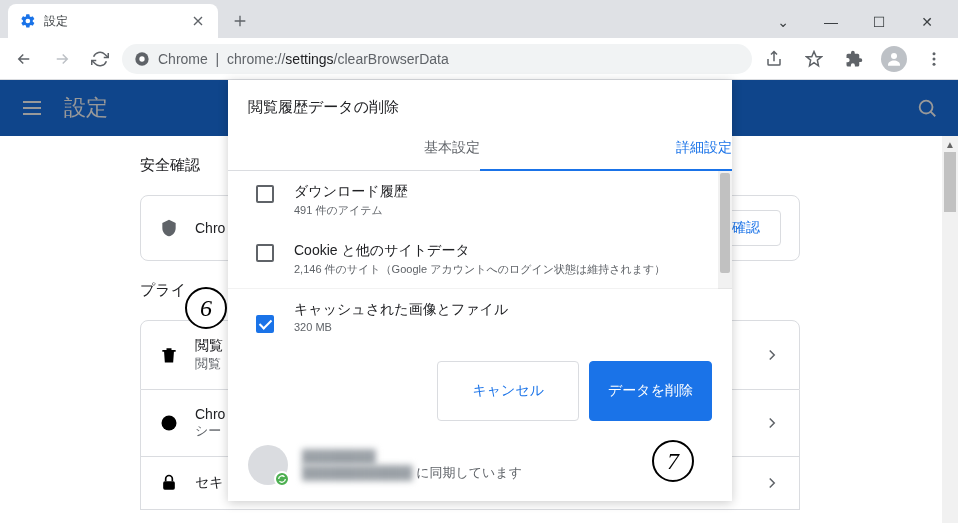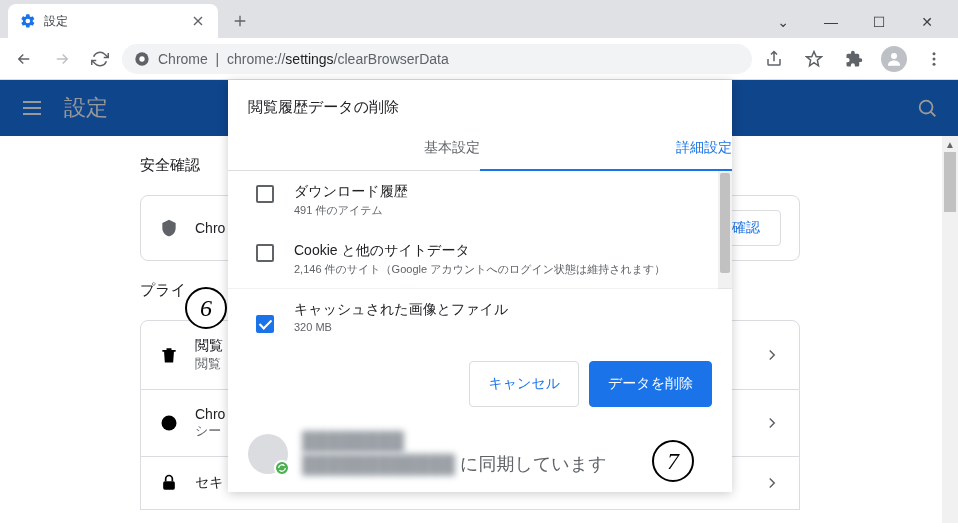--- a/index.html
+++ b/index.html
@@ -59,27 +59,27 @@
 .dlg-scroll-track { position: absolute; right: 0; top: 0; width: 14px; height: 100%; background: #f1f1f1; }
 .dlg-scroll-thumb { position: absolute; right: 2px; top: 2px; width: 10px; height: 100px; background: #c1c1c1; border-radius: 2px; }
 .dlg-item { display: flex; align-items: flex-start; padding: 12px 20px 12px 28px; gap: 20px; }
 .dlg-item.highlight { background: #fff; box-shadow: 0 0 0 1px rgba(0,0,0,0.05); position: relative; z-index: 2; align-items: flex-end; }
 .chk { width: 18px; height: 18px; border: 2px solid #5f6368; border-radius: 2px; flex-shrink: 0; margin-top: 2px; }
 .chk.checked { background: #1a73e8; border-color: #1a73e8; position: relative; }
 .chk.checked::after { content: ""; position: absolute; left: 4px; top: 0px; width: 5px; height: 10px; border: solid #fff; border-width: 0 2px 2px 0; transform: rotate(45deg); }
 .item-title { font-size: 14px; color: #202124; }
 .item-sub { font-size: 11px; color: #5f6368; margin-top: 2px; }
 .dlg-actions { display: flex; justify-content: flex-end; gap: 10px; padding: 16px 20px; }
-.btn-flat { background: #fff; border: 1px solid #dadce0; color: #1a73e8; padding: 8px 18px; border-radius: 4px; font-size: 14px; }
-.btn-primary { background: #1a73e8; color: #fff; border: 1px solid #1a73e8; padding: 13px 18px; border-radius: 4px; font-size: 14px; }
+.btn-flat { background: #fff; border: 1px solid #dadce0; color: #1a73e8; padding: 8px 34px; border-radius: 4px; font-size: 14px; }
+.btn-primary { background: #1a73e8; color: #fff; border: 1px solid #1a73e8; padding: 20px 18px; border-radius: 4px; font-size: 14px; }
 .sync-row { display: flex; align-items: center; gap: 14px; padding: 8px 20px 16px; }
 .sync-avatar { width: 40px; height: 40px; border-radius: 50%; background: #dadce0; position: relative; }
 .sync-badge { position: absolute; right: -2px; bottom: -2px; width: 16px; height: 16px; border-radius: 50%; background: #4caf50; border: 2px solid #fff; display:flex; align-items:center; justify-content:center;}
 .blur { filter: blur(3px); color: #9aa0a6; }
-.sync-text { font-size: 18px; color: #5f6368; }
+.sync-text { font-size: 13px; color: #5f6368; }
 
 
 .anno { position: absolute; width: 42px; height: 42px; border-radius: 50%; background: #fff; border: 2px solid #000; display: flex; align-items: center; justify-content: center; font-size: 24px; font-style: italic; font-family: Georgia, serif; z-index: 100; }
 
 .page-scroll { position: absolute; right: 0; top: 136px; width: 16px; bottom: 0; background: #f1f1f1; }
 .page-scroll-thumb { position: absolute; top: 0; right: 2px; width: 12px; height: 60px; background: #c1c1c1; }
 .page-scroll-arrow { position:absolute; width:16px; height:16px; display:flex; align-items:center; justify-content:center; color:#666; font-size:10px;}
 </style>
 </head>
 <body>

